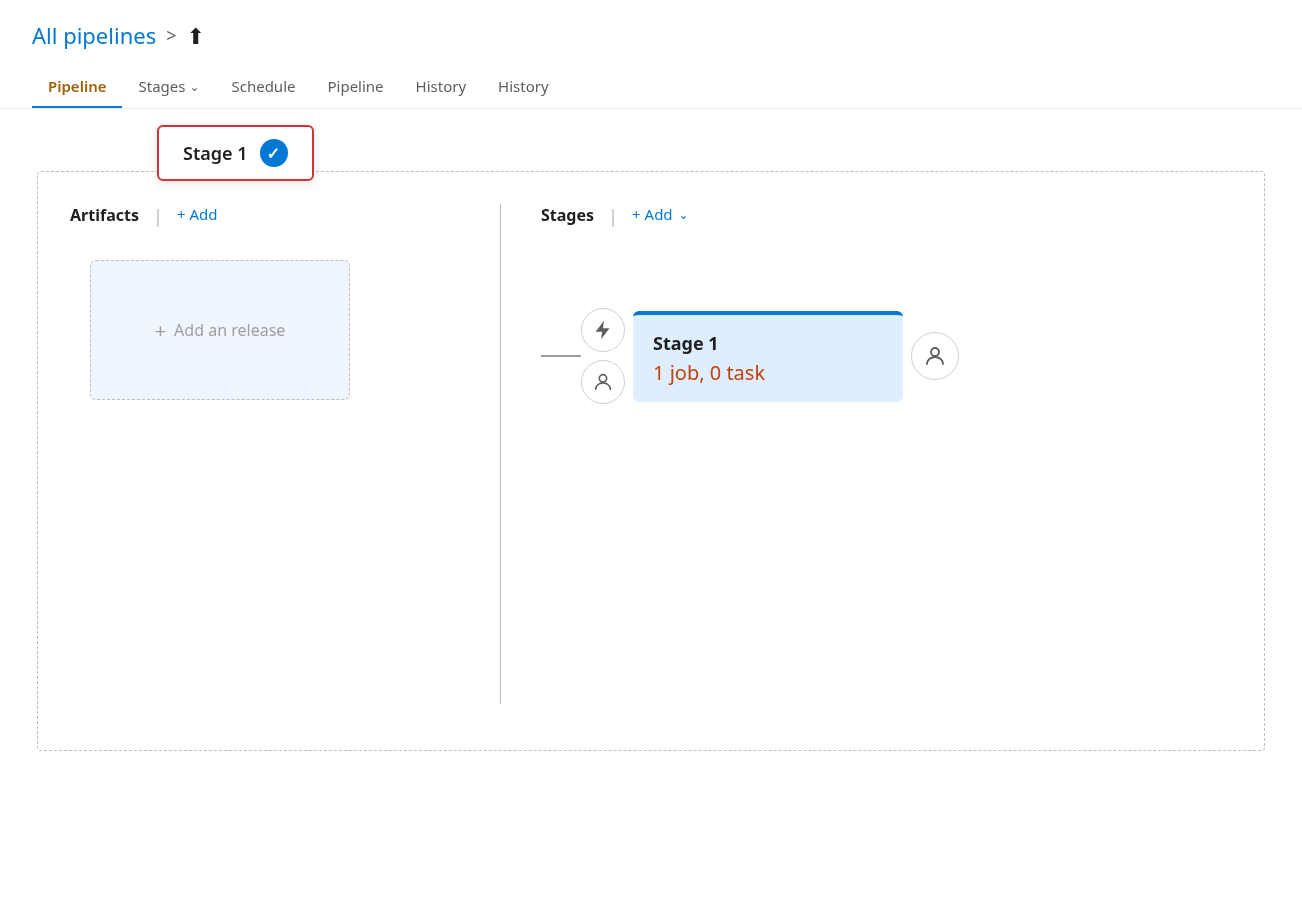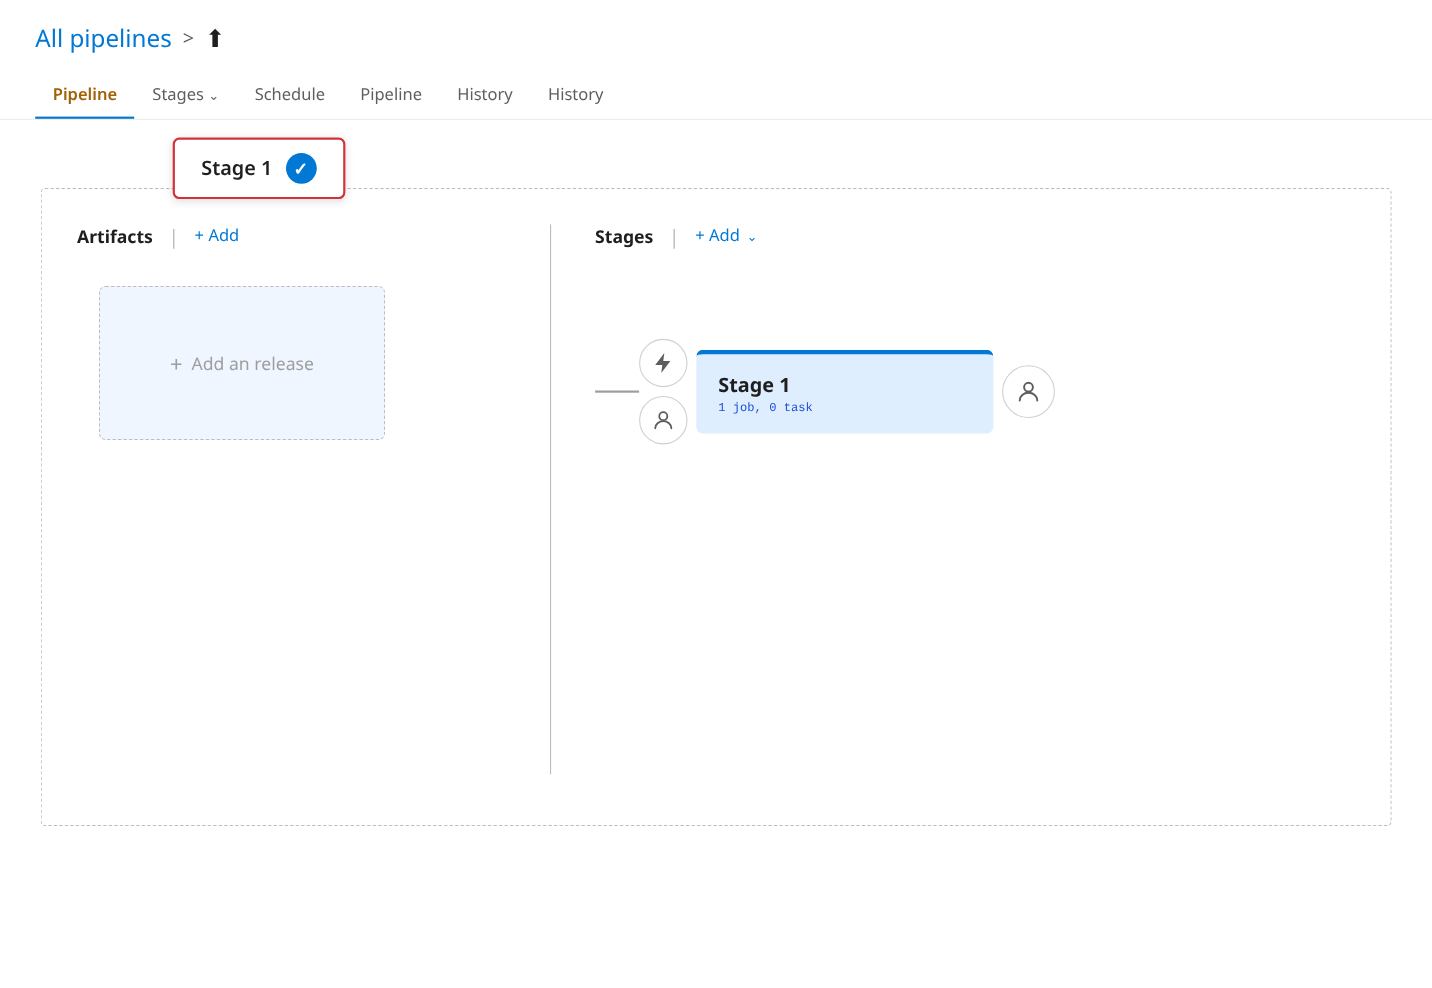--- a/index.html
+++ b/index.html
@@ -127,21 +127,21 @@
     .stage-card {
       background: #deeeff;
       border: none;
       border-radius: 6px;
       width: 270px;
       overflow: hidden;
       border-top: 4px solid #0078d4;
     }
     .stage-card-inner { padding: 16px 20px; }
     .stage-card-name { font-size: 18px; font-weight: 700; margin-bottom: 4px; }
-    .stage-card-meta { font-size: 11px; color: #1d4ed8; font-family: Liberation Mono, monospace; }
+    .stage-card-meta { font-size: 20px; color: #c2410c; }
 
     
     .stage-right-icon {
       width: 48px; height: 48px;
       border-radius: 50%;
       background: #fff;
       border: 1.5px solid #d0d0d0;
       display: flex; align-items: center; justify-content: center;
       margin-left: 8px;
       font-size: 20px;

